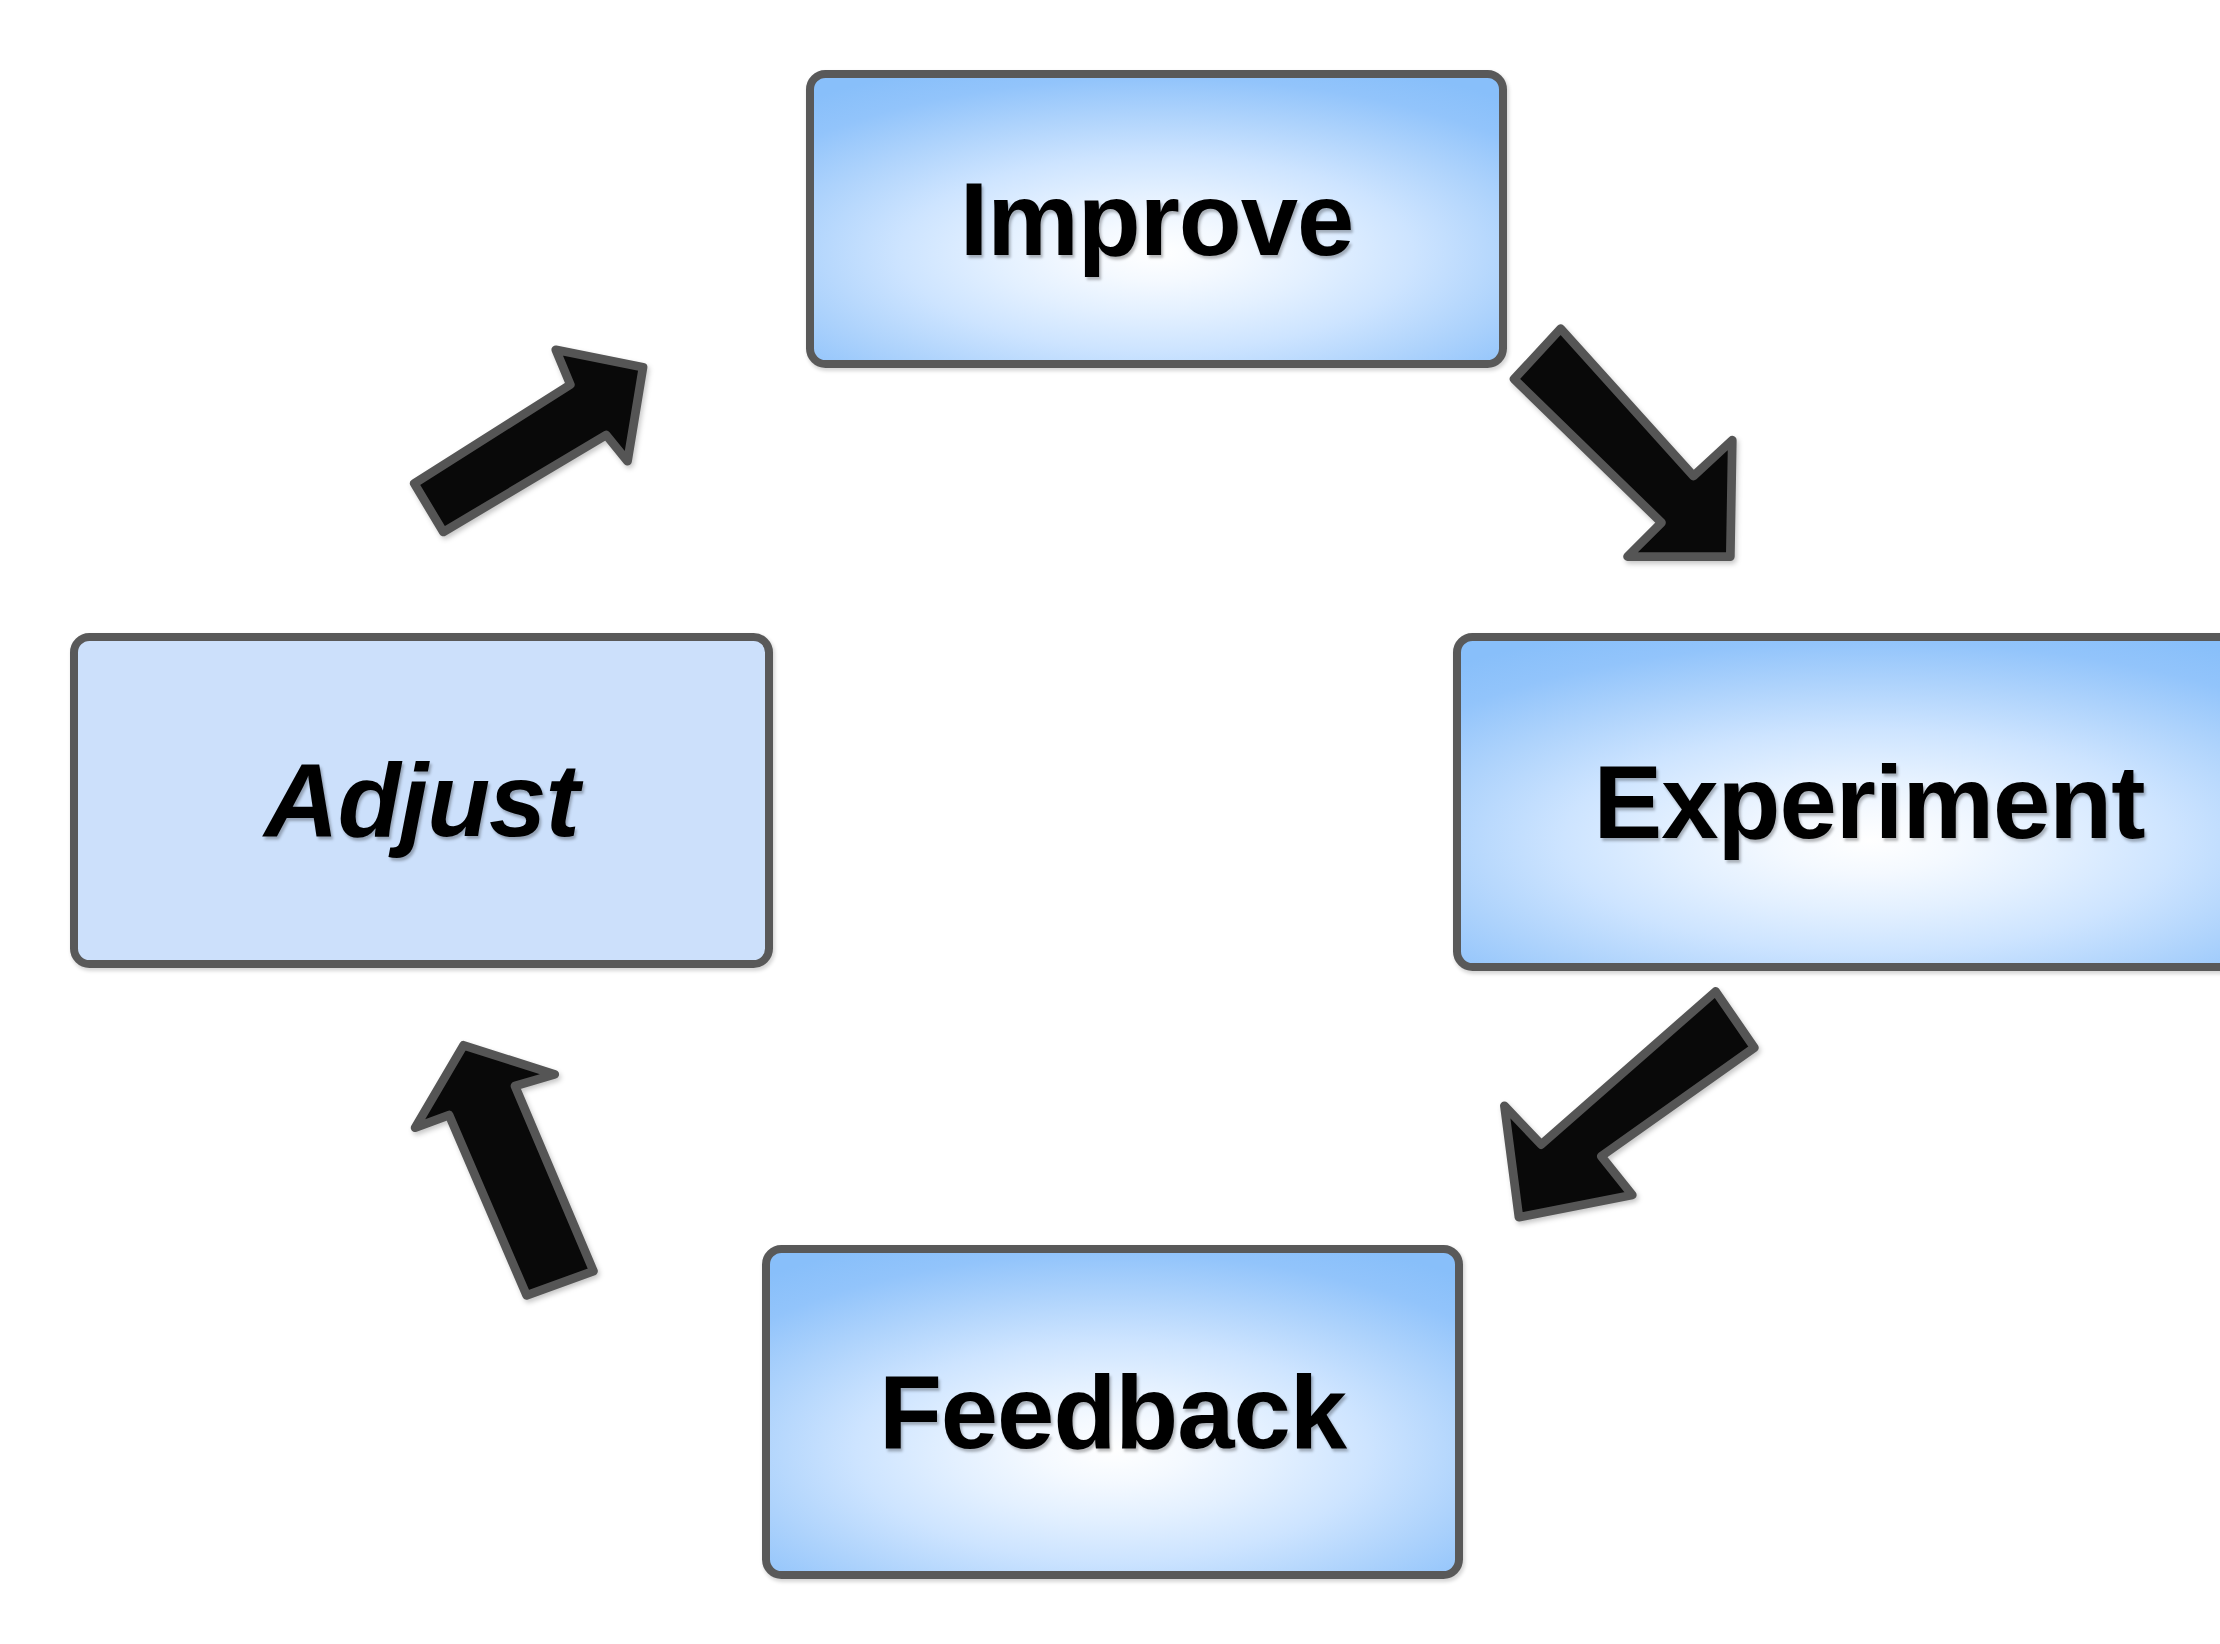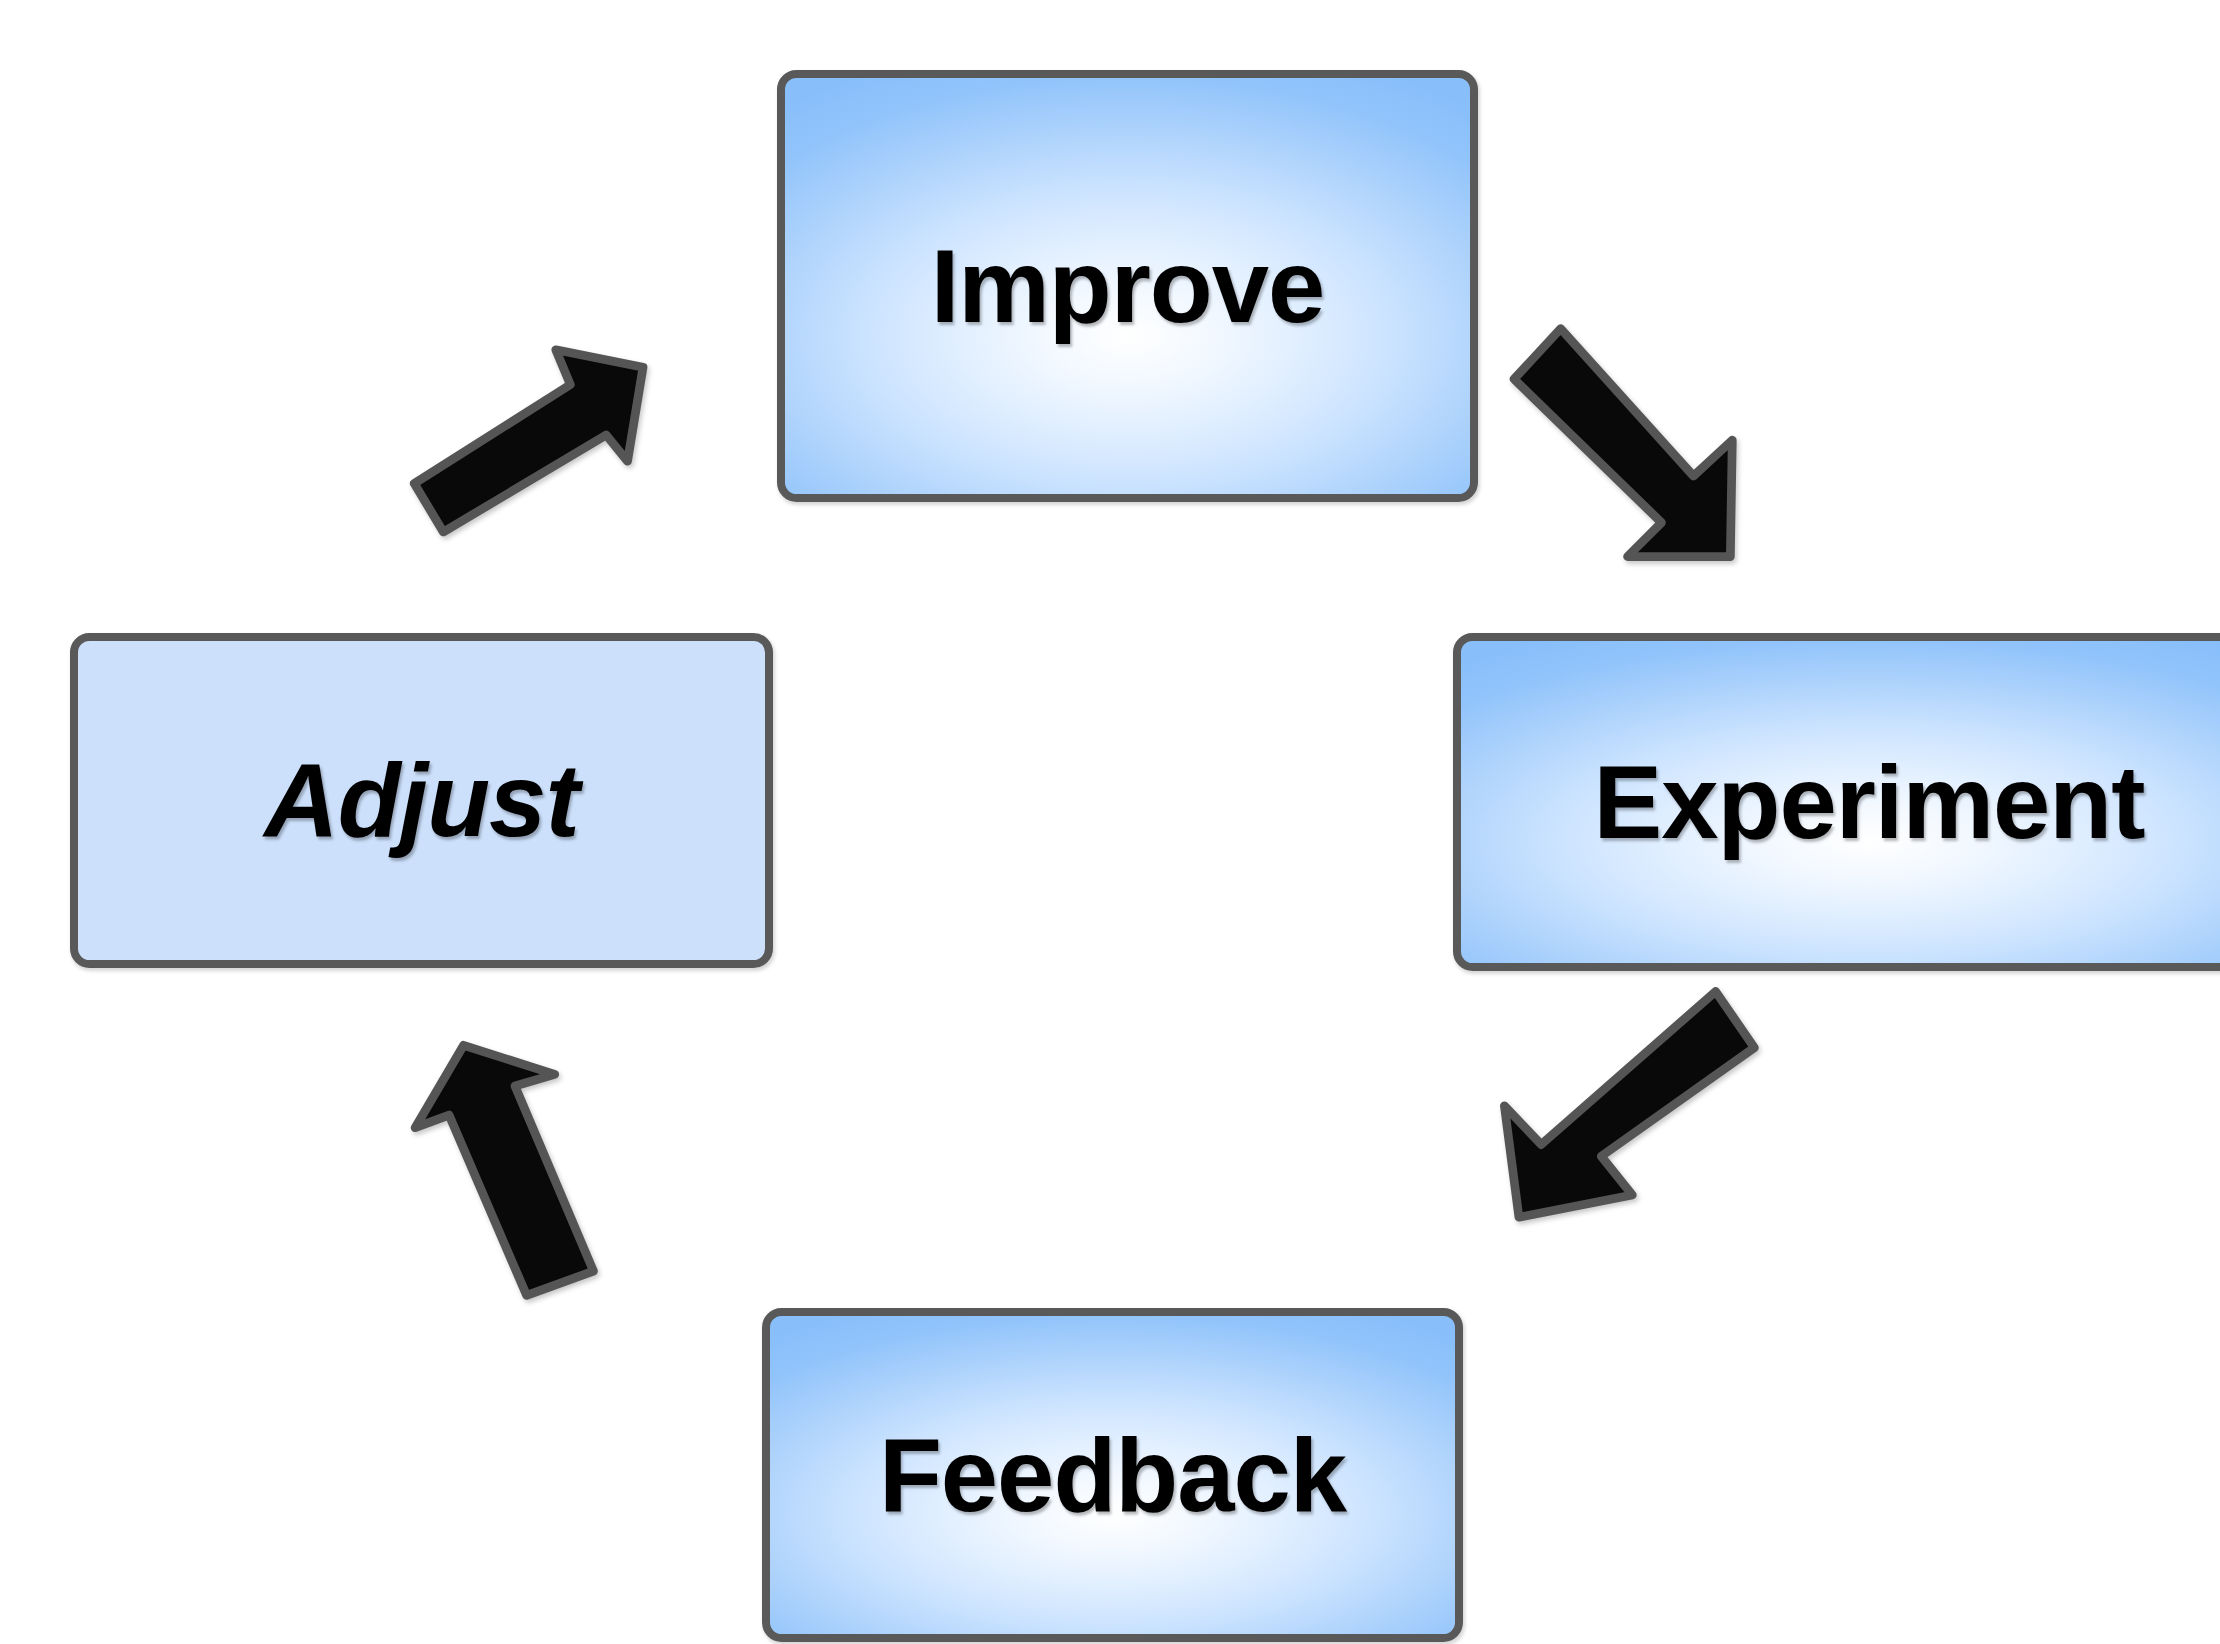--- a/index.html
+++ b/index.html
@@ -52,24 +52,24 @@
     font-weight: bold;
     font-size: 103px;
     line-height: 1;
     letter-spacing: -1px;
     white-space: nowrap;
     user-select: none;
     text-shadow: 1.9px 2.9px 2.9px rgba(0,0,0,0.28);
   }
 
   
-  #box-improve    { left: 777px;  top: 70px;   width: 701px; height: 432px; }
+  #box-improve    { left: 806px;  top: 70px;   width: 701px; height: 298px; }
   #box-experiment { left: 1453px; top: 633px;  width: 832px; height: 338px; }
   #box-adjust     { left: 70px;   top: 633px;  width: 703px; height: 335px; }
-  #box-feedback   { left: 762px;  top: 1308px; width: 701px; height: 334px; }
+  #box-feedback   { left: 762px;  top: 1245px; width: 701px; height: 334px; }
 
   
   .arrow {
     position: absolute;
     pointer-events: none;
   }
   .arrow svg { display: block; overflow: visible; }
   .arrow-shape {
     fill: #090909;
     stroke: #555555;

